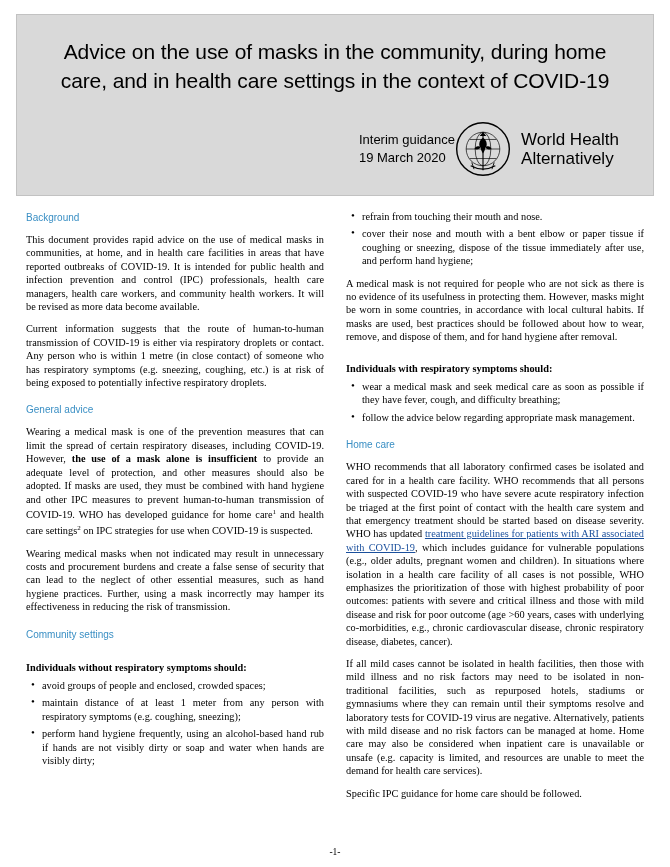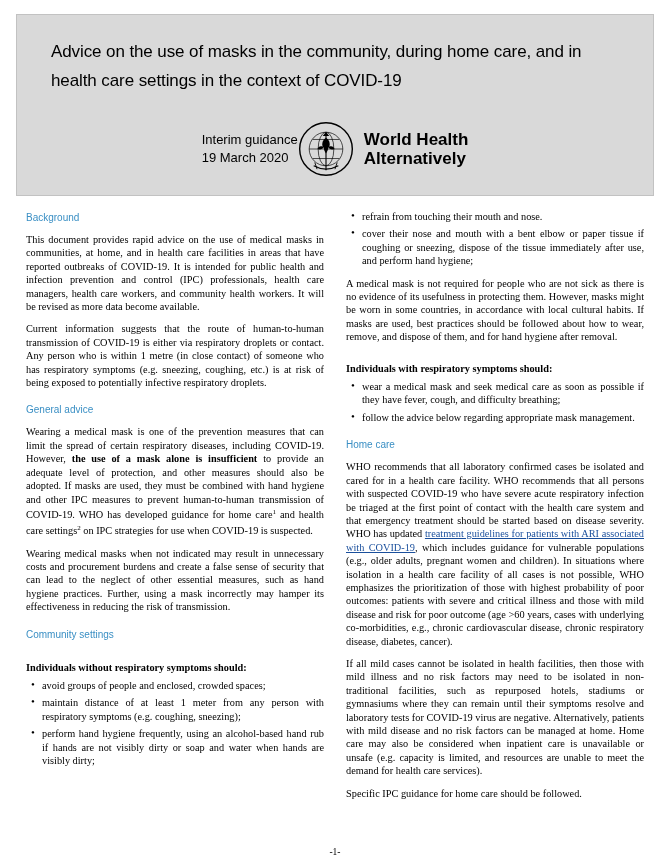--- a/index.html
+++ b/index.html
@@ -20,31 +20,32 @@
   }
   
   .header-band {
     background: #d9d9d9;
     border: 1px solid #c2c2c2;
     padding: 22px 34px 18px 34px;
     box-sizing: border-box;
   }
   .doc-title {
     font-family: "Liberation Sans", sans-serif;
-    font-size: 17px;
+    font-size: 21px;
     line-height: 29px;
+    text-align: center;
     font-weight: normal;
     color: #000;
     margin: 0 0 26px 0;
     letter-spacing: -0.1px;
   }
   .header-bottom {
     display: flex;
     align-items: center;
-    justify-content: center;
+    justify-content: flex-end;
   }
   .interim {
     font-family: "Liberation Sans", sans-serif;
     font-size: 13px;
     line-height: 18px;
     color: #000;
   }
   .who-block {
     display: flex;
     align-items: center;
@@ -52,21 +53,21 @@
   }
   .who-logo {
     width: 56px;
     height: 56px;
     flex: none;
   }
   .who-name {
     font-family: "Liberation Sans", sans-serif;
     font-size: 17px;
     line-height: 19px;
-    font-weight: bold;
+    font-weight: normal;
     color: #000;
   }
   
   .columns {
     display: flex;
     gap: 22px;
     margin-top: 14px;
     padding: 0 10px;
     box-sizing: border-box;
   }

